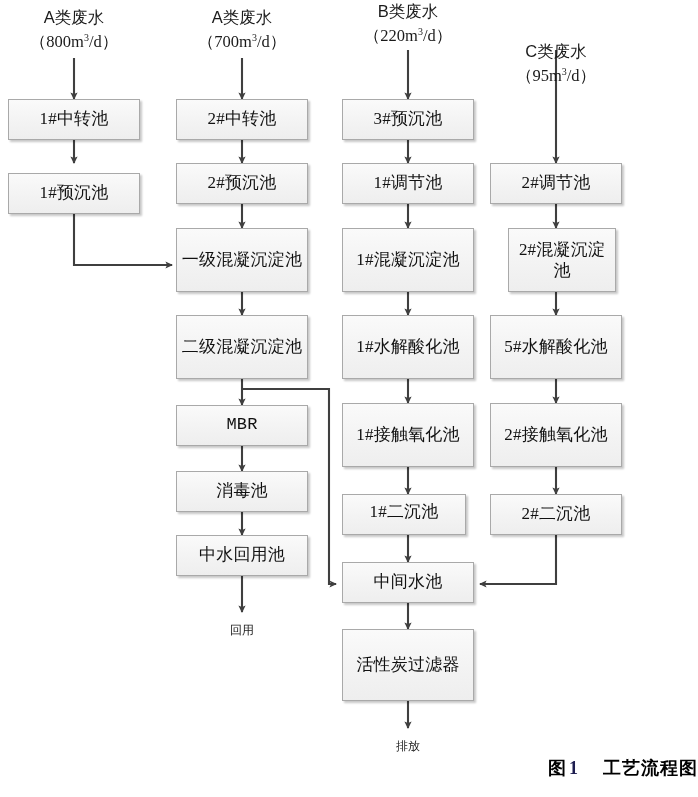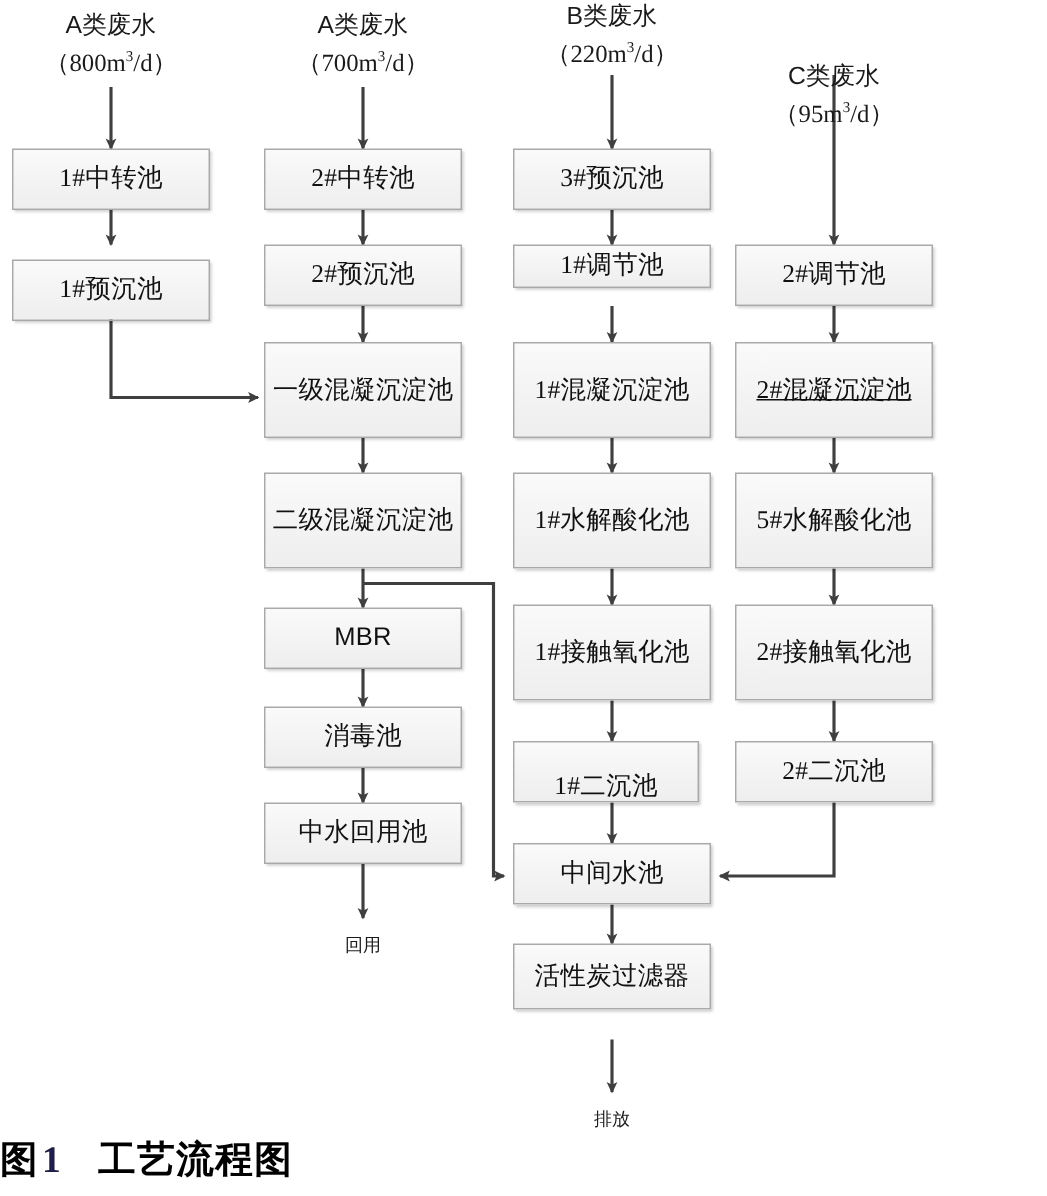--- a/index.html
+++ b/index.html
@@ -30,26 +30,26 @@
     border: 1px solid #a9a9a9;
     box-shadow: 1.5px 1.5px 2px rgba(0,0,0,0.22);
     display: flex;
     align-items: center;
     justify-content: center;
     text-align: center;
     color: #111111;
     font-size: 17px;
     line-height: 1.18;
     letter-spacing: 0.2px;
-    padding: 0 4px;
+    padding: 12px 4px;
     z-index: 2;
   }
   .node.two-line { line-height: 1.25; }
   .node .txt { display: block; width: 100%; }
-  .node.latin { font-family: Liberation Sans, sans-serif; font-size: 17px; }
+  .node.latin { font-family: Liberation Mono, monospace; font-size: 17px; }
 
   .header {
     position: absolute;
     box-sizing: border-box;
     text-align: center;
     font-size: 16.5px;
     color: #1a1a1a;
     line-height: 1.45;
     z-index: 2;
   }
@@ -62,22 +62,22 @@
     text-align: center;
     font-size: 12px;
     color: #1a1a1a;
     z-index: 2;
   }
 
   .caption {
     position: absolute;
     left: 0;
     right: 0;
-    text-align: left;
-    font-size: 25px;
+    text-align: right;
+    font-size: 18px;
     font-weight: bold;
     color: #000000;
     letter-spacing: 1px;
   }
   .caption .num { color: #1d1d4f; padding: 0 2px; }
   .caption .gap { display: inline-block; width: 22px; }
 </style>
 </head>
 <body>
 
@@ -173,47 +173,47 @@
     <span class="txt">消毒池</span>
   </div>
   <div class="node" style="left:176px; top:535px; width:132px; height:41px;">
     <span class="txt">中水回用池</span>
   </div>
   <div class="endlabel" style="left:176px; top:622px; width:132px;">回用</div>
 
   <div class="node" style="left:342px; top:99px; width:132px; height:41px;">
     <span class="txt">3#预沉池</span>
   </div>
-  <div class="node" style="left:342px; top:163px; width:132px; height:29px;">
+  <div class="node" style="left:342px; top:163px; width:132px; height:41px;">
     <span class="txt">1#调节池</span>
   </div>
   <div class="node two-line" style="left:342px; top:228px; width:132px; height:64px;">
     <span class="txt">1#混凝沉淀池</span>
   </div>
   <div class="node two-line" style="left:342px; top:315px; width:132px; height:64px;font-family:Liberation Serif, serif;">
     <span class="txt">1#水解酸化池</span>
   </div>
   <div class="node two-line" style="left:342px; top:403px; width:132px; height:64px;">
     <span class="txt">1#接触氧化池</span>
   </div>
   <div class="node" style="left:342px; top:494px; width:124px; height:41px;align-items:flex-end;">
     <span class="txt">1#二沉池</span>
   </div>
   <div class="node" style="left:342px; top:562px; width:132px; height:41px;">
     <span class="txt">中间水池</span>
   </div>
-  <div class="node two-line" style="left:342px; top:629px; width:132px; height:44px;">
+  <div class="node two-line" style="left:342px; top:629px; width:132px; height:72px;">
     <span class="txt">活性炭过滤器</span>
   </div>
   <div class="endlabel" style="left:342px; top:738px; width:132px;">排放</div>
 
   <div class="node" style="left:490px; top:163px; width:132px; height:41px;">
     <span class="txt">2#调节池</span>
   </div>
-  <div class="node two-line" style="left:490px; top:228px; width:132px; height:64px;text-decoration:underline;">
+  <div class="node two-line" style="left:508px; top:228px; width:108px; height:64px;">
     <span class="txt">2#混凝沉淀池</span>
   </div>
   <div class="node two-line" style="left:490px; top:315px; width:132px; height:64px;">
     <span class="txt">5#水解酸化池</span>
   </div>
   <div class="node two-line" style="left:490px; top:403px; width:132px; height:64px;">
     <span class="txt">2#接触氧化池</span>
   </div>
   <div class="node" style="left:490px; top:494px; width:132px; height:41px;">
     <span class="txt">2#二沉池</span>

